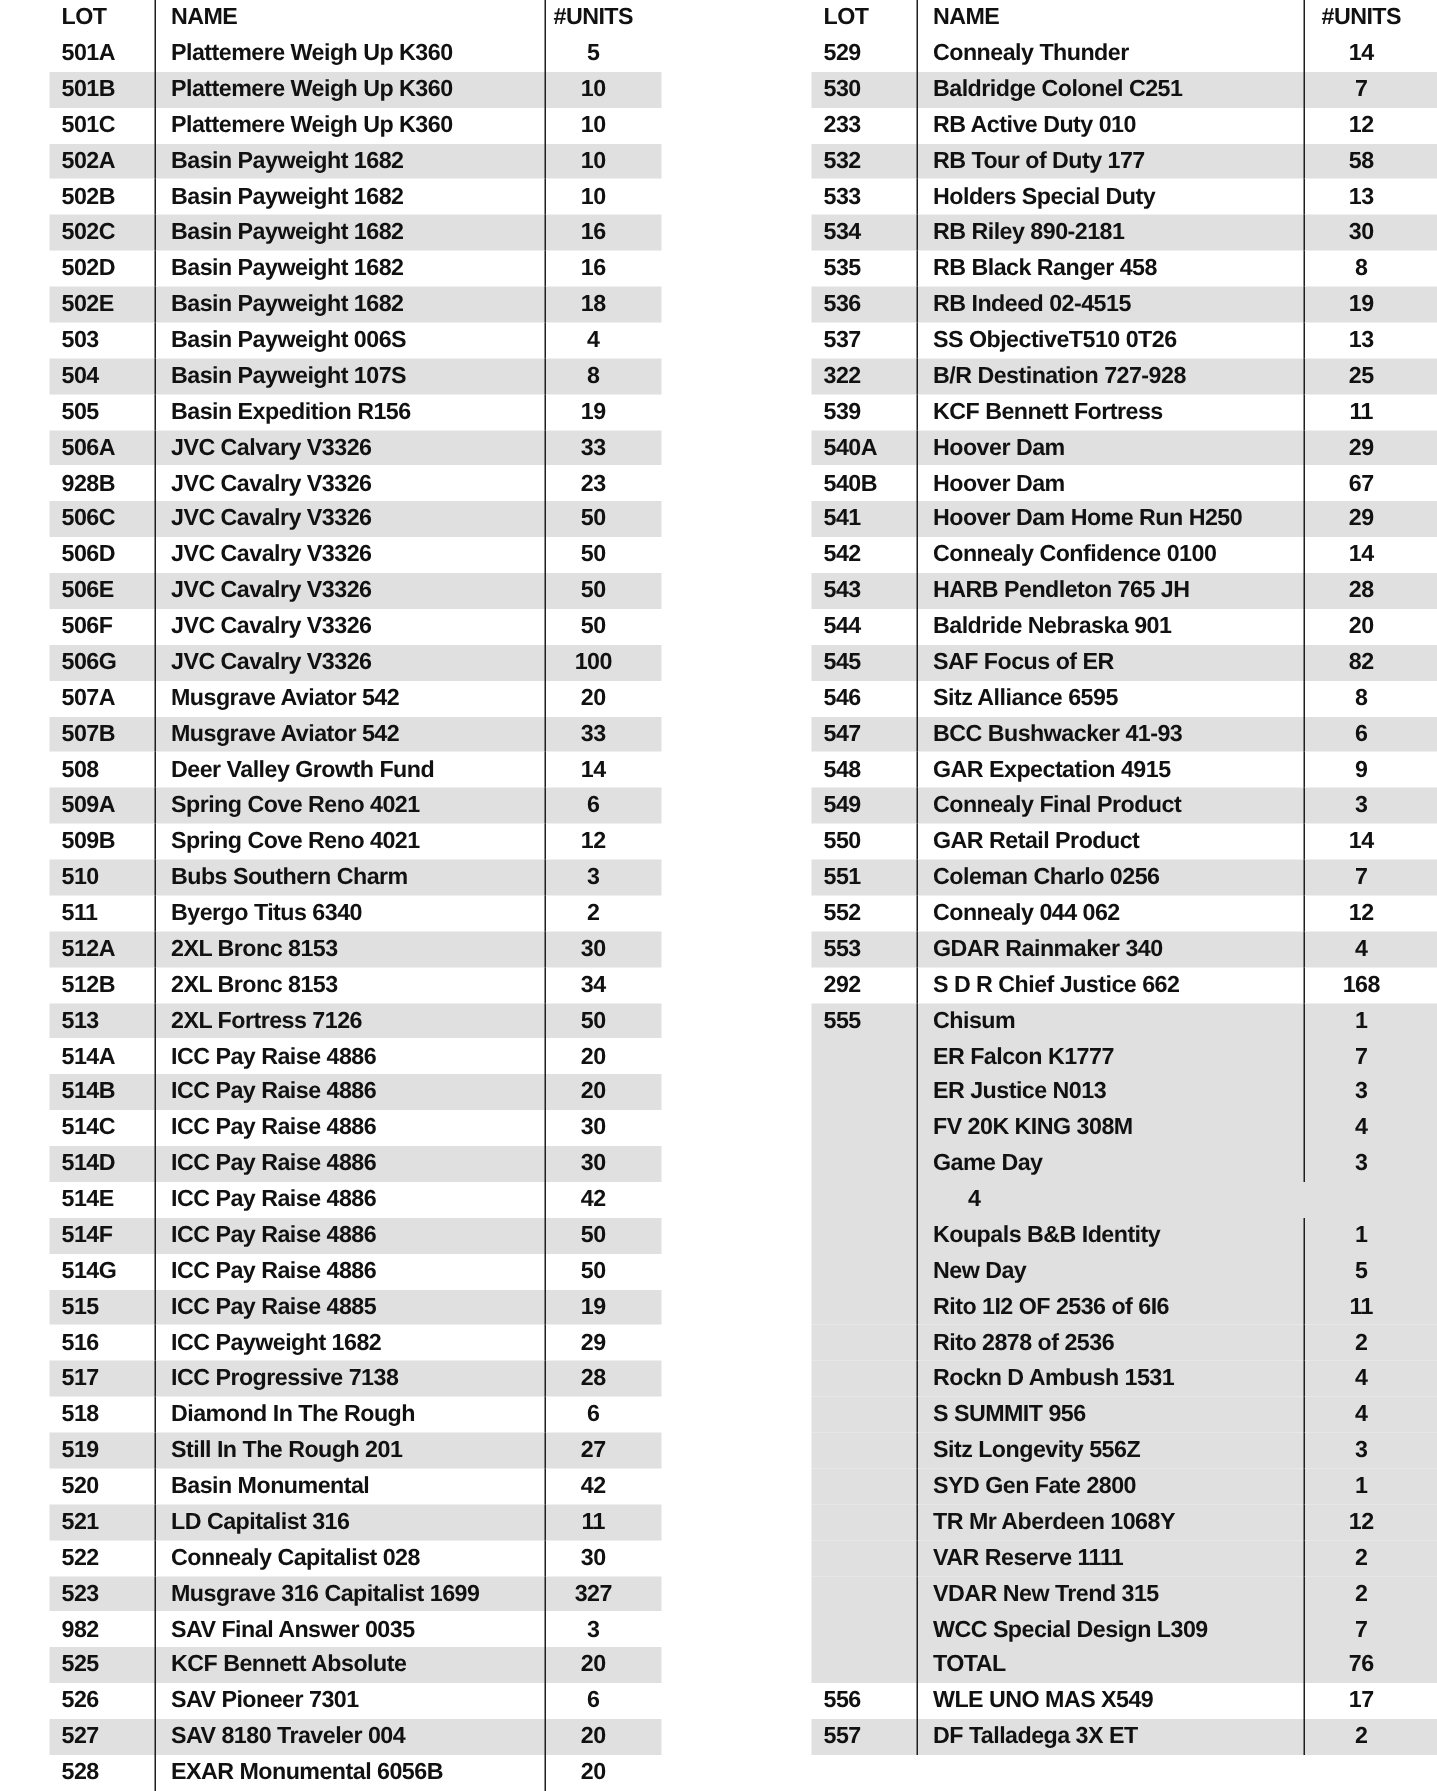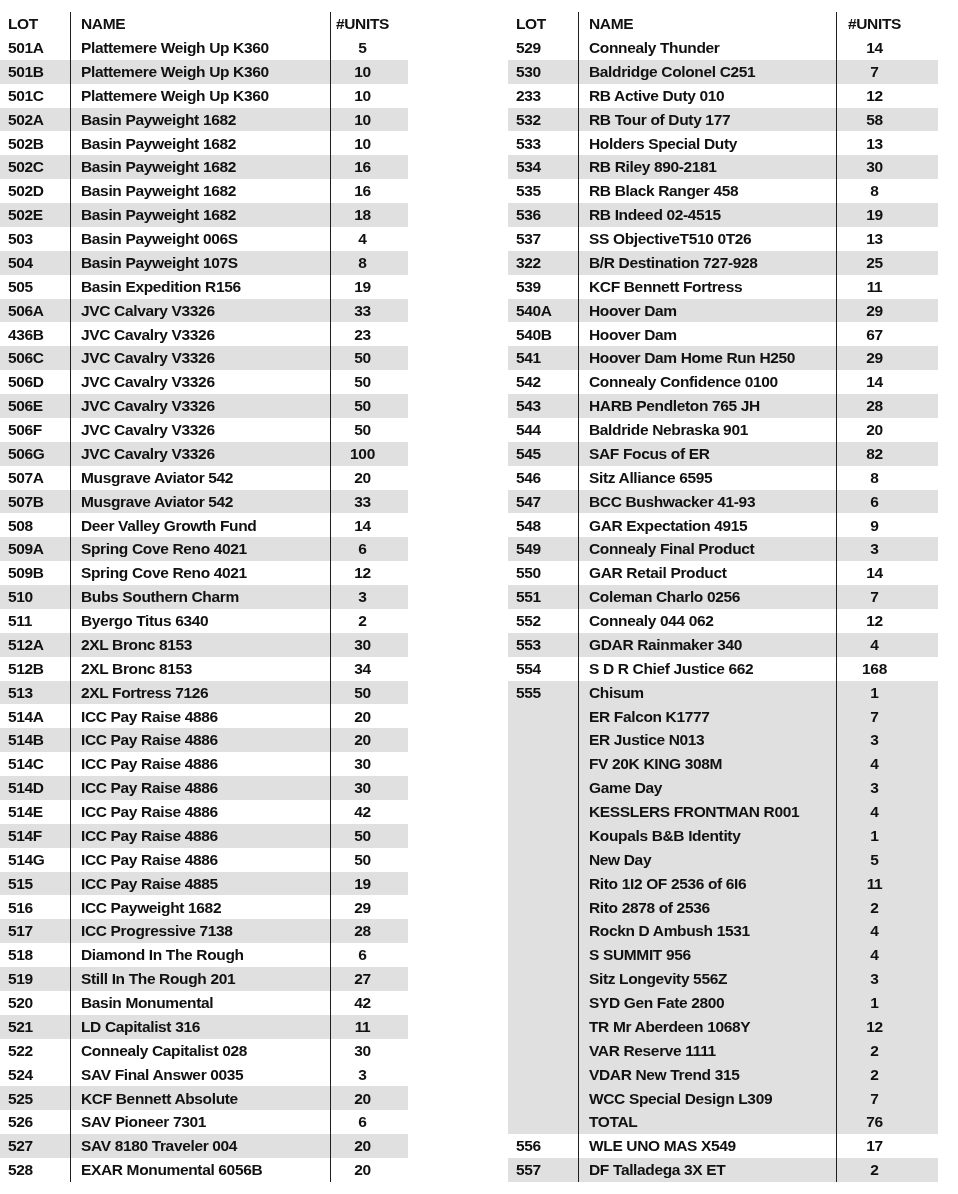--- a/index.html
+++ b/index.html
@@ -12,21 +12,22 @@
     position: relative;
     width: 958px;
     height: 1194px;
     background: var(--bg, #ffffff);
     overflow: hidden;
     color: var(--text, #111111);
     font-weight: bold;
   }
   .col {
     position: absolute;
-    top: 12px;
+    top: 0;
+    padding-left: 33px;
   }
   #col-0 { left: 0px;   width: 408px; }
   #col-1 { left: 508px; width: 430px; }
   .row {
     display: flex;
     height: 23.88px;
     align-items: center;
     font-size: 15.5px;
     letter-spacing: -0.35px;
     line-height: 1;
@@ -116,21 +117,21 @@
           <div class="cell lot">505</div>
           <div class="cell name">Basin Expedition R156</div>
           <div class="cell units">19</div>
         </div>
         <div class="row shaded">
           <div class="cell lot">506A</div>
           <div class="cell name">JVC Calvary V3326</div>
           <div class="cell units">33</div>
         </div>
         <div class="row">
-          <div class="cell lot">436B</div>
+          <div class="cell lot">928B</div>
           <div class="cell name">JVC Cavalry V3326</div>
           <div class="cell units">23</div>
         </div>
         <div class="row shaded">
           <div class="cell lot">506C</div>
           <div class="cell name">JVC Cavalry V3326</div>
           <div class="cell units">50</div>
         </div>
         <div class="row">
           <div class="cell lot">506D</div>
@@ -270,22 +271,27 @@
         <div class="row shaded">
           <div class="cell lot">521</div>
           <div class="cell name">LD Capitalist 316</div>
           <div class="cell units">11</div>
         </div>
         <div class="row">
           <div class="cell lot">522</div>
           <div class="cell name">Connealy Capitalist 028</div>
           <div class="cell units">30</div>
         </div>
-        <div class="row">
-          <div class="cell lot">524</div>
+        <div class="row shaded">
+          <div class="cell lot">523</div>
+          <div class="cell name">Musgrave 316 Capitalist 1699</div>
+          <div class="cell units">327</div>
+        </div>
+        <div class="row">
+          <div class="cell lot">982</div>
           <div class="cell name">SAV Final Answer 0035</div>
           <div class="cell units">3</div>
         </div>
         <div class="row shaded">
           <div class="cell lot">525</div>
           <div class="cell name">KCF Bennett Absolute</div>
           <div class="cell units">20</div>
         </div>
         <div class="row">
           <div class="cell lot">526</div>
@@ -436,21 +442,21 @@
           <div class="cell lot">552</div>
           <div class="cell name">Connealy 044 062</div>
           <div class="cell units">12</div>
         </div>
         <div class="row shaded">
           <div class="cell lot">553</div>
           <div class="cell name">GDAR Rainmaker 340</div>
           <div class="cell units">4</div>
         </div>
         <div class="row">
-          <div class="cell lot">554</div>
+          <div class="cell lot">292</div>
           <div class="cell name">S D R Chief Justice 662</div>
           <div class="cell units">168</div>
         </div>
         <div class="row shaded">
           <div class="cell lot">555</div>
           <div class="cell name">Chisum</div>
           <div class="cell units">1</div>
         </div>
         <div class="row shaded">
           <div class="cell lot"></div>
@@ -467,21 +473,20 @@
           <div class="cell name">FV 20K KING 308M</div>
           <div class="cell units">4</div>
         </div>
         <div class="row shaded">
           <div class="cell lot"></div>
           <div class="cell name">Game Day</div>
           <div class="cell units">3</div>
         </div>
         <div class="row shaded">
           <div class="cell lot"></div>
-          <div class="cell name">KESSLERS FRONTMAN R001</div>
           <div class="cell units">4</div>
         </div>
         <div class="row shaded">
           <div class="cell lot"></div>
           <div class="cell name">Koupals B&amp;B Identity</div>
           <div class="cell units">1</div>
         </div>
         <div class="row shaded">
           <div class="cell lot"></div>
           <div class="cell name">New Day</div>

